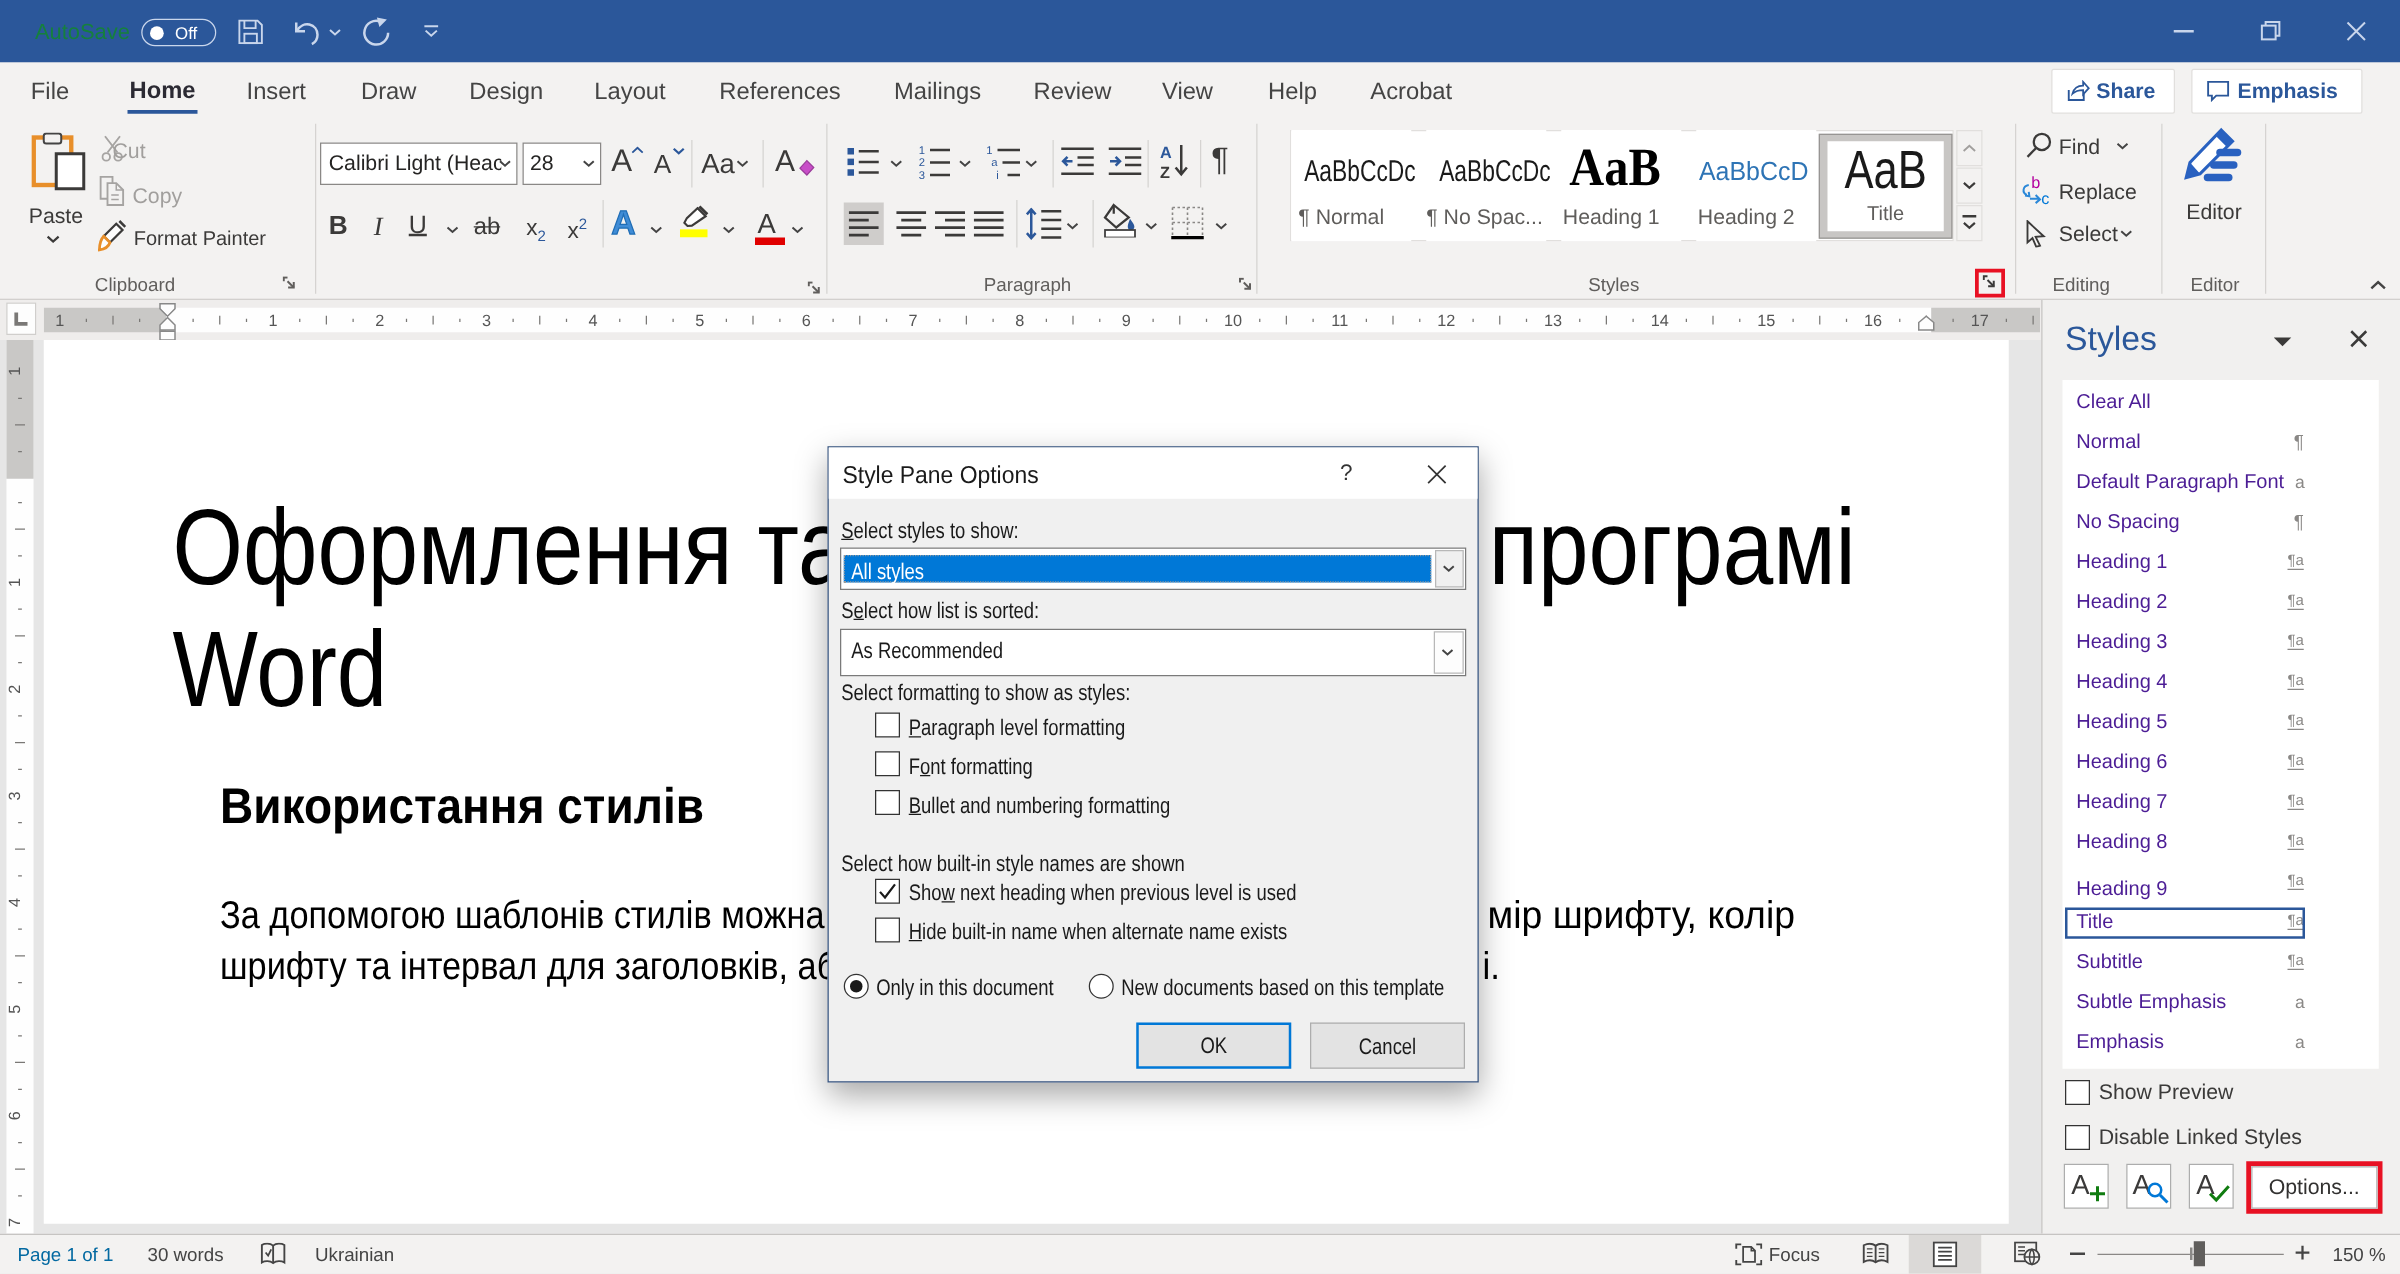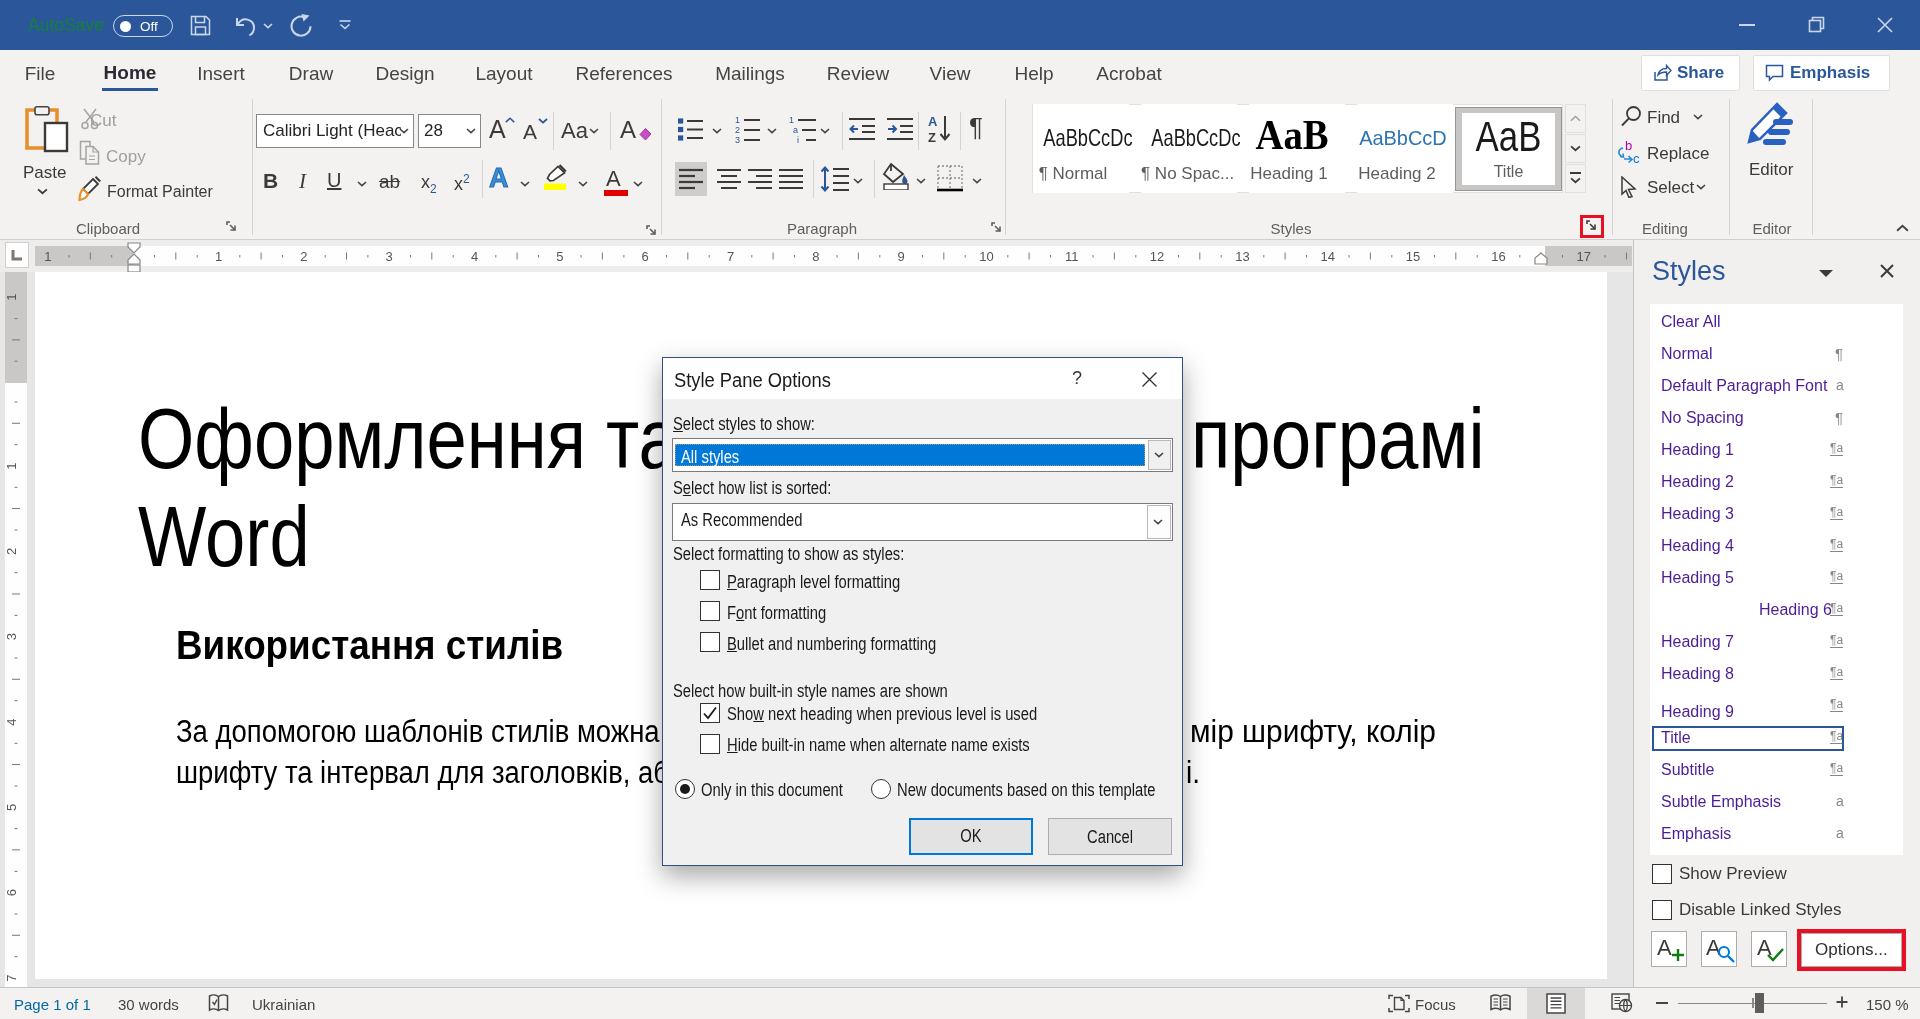--- a/index.html
+++ b/index.html
@@ -566,21 +566,21 @@
 <div class="sitem" style="left:1661px;top:441px;">Heading 1</div>
 <div class="ssym" style="left:1830px;top:441px;font-size:12px;border-bottom:1px solid #8a8886;">¶a</div>
 <div class="sitem" style="left:1661px;top:473px;">Heading 2</div>
 <div class="ssym" style="left:1830px;top:473px;font-size:12px;border-bottom:1px solid #8a8886;">¶a</div>
 <div class="sitem" style="left:1661px;top:505px;">Heading 3</div>
 <div class="ssym" style="left:1830px;top:505px;font-size:12px;border-bottom:1px solid #8a8886;">¶a</div>
 <div class="sitem" style="left:1661px;top:537px;">Heading 4</div>
 <div class="ssym" style="left:1830px;top:537px;font-size:12px;border-bottom:1px solid #8a8886;">¶a</div>
 <div class="sitem" style="left:1661px;top:569px;">Heading 5</div>
 <div class="ssym" style="left:1830px;top:569px;font-size:12px;border-bottom:1px solid #8a8886;">¶a</div>
-<div class="sitem" style="left:1759px;top:601px;">Heading 6</div>
+<div class="sitem" style="left:1661px;top:601px;">Heading 6</div>
 <div class="ssym" style="left:1830px;top:601px;font-size:12px;border-bottom:1px solid #8a8886;">¶a</div>
 <div class="sitem" style="left:1661px;top:633px;">Heading 7</div>
 <div class="ssym" style="left:1830px;top:633px;font-size:12px;border-bottom:1px solid #8a8886;">¶a</div>
 <div class="sitem" style="left:1661px;top:665px;">Heading 8</div>
 <div class="ssym" style="left:1830px;top:665px;font-size:12px;border-bottom:1px solid #8a8886;">¶a</div>
 <div class="sitem" style="left:1661px;top:703px;text-align:right;">Heading 9</div>
 <div class="ssym" style="left:1830px;top:697px;font-size:12px;border-bottom:1px solid #8a8886;">¶a</div>
 <div class="sitem" style="left:1661px;top:729px;">Title</div>
 <div class="ssym" style="left:1830px;top:729px;font-size:12px;border-bottom:1px solid #8a8886;">¶a</div>
 <div class="sitem" style="left:1661px;top:761px;">Subtitle</div>

